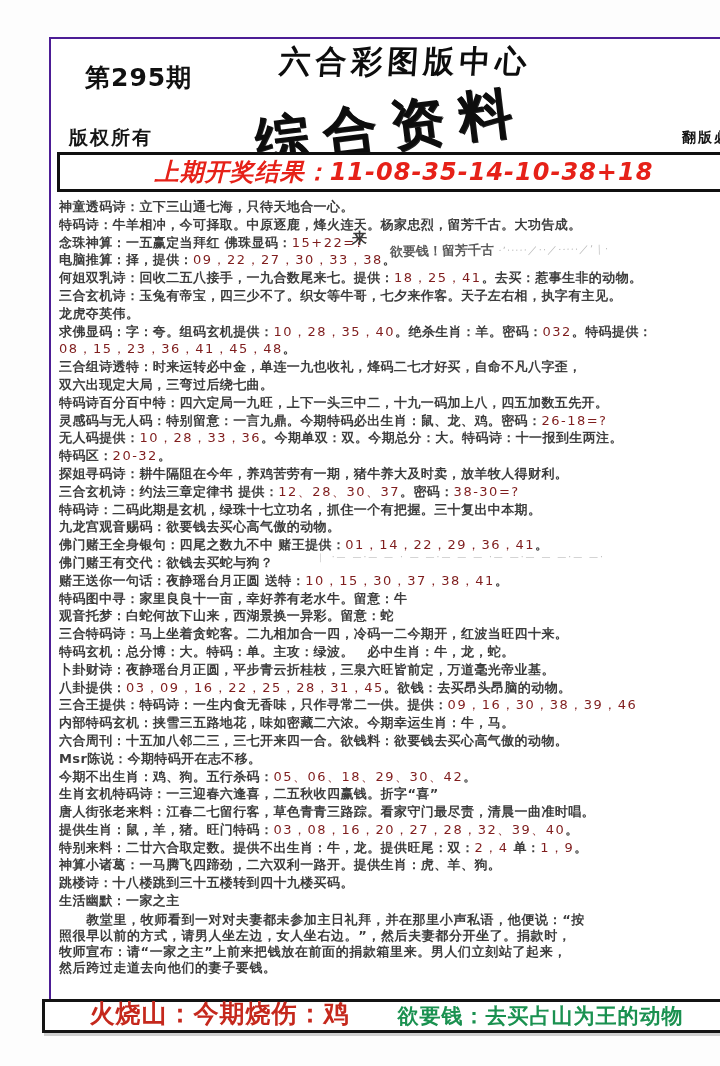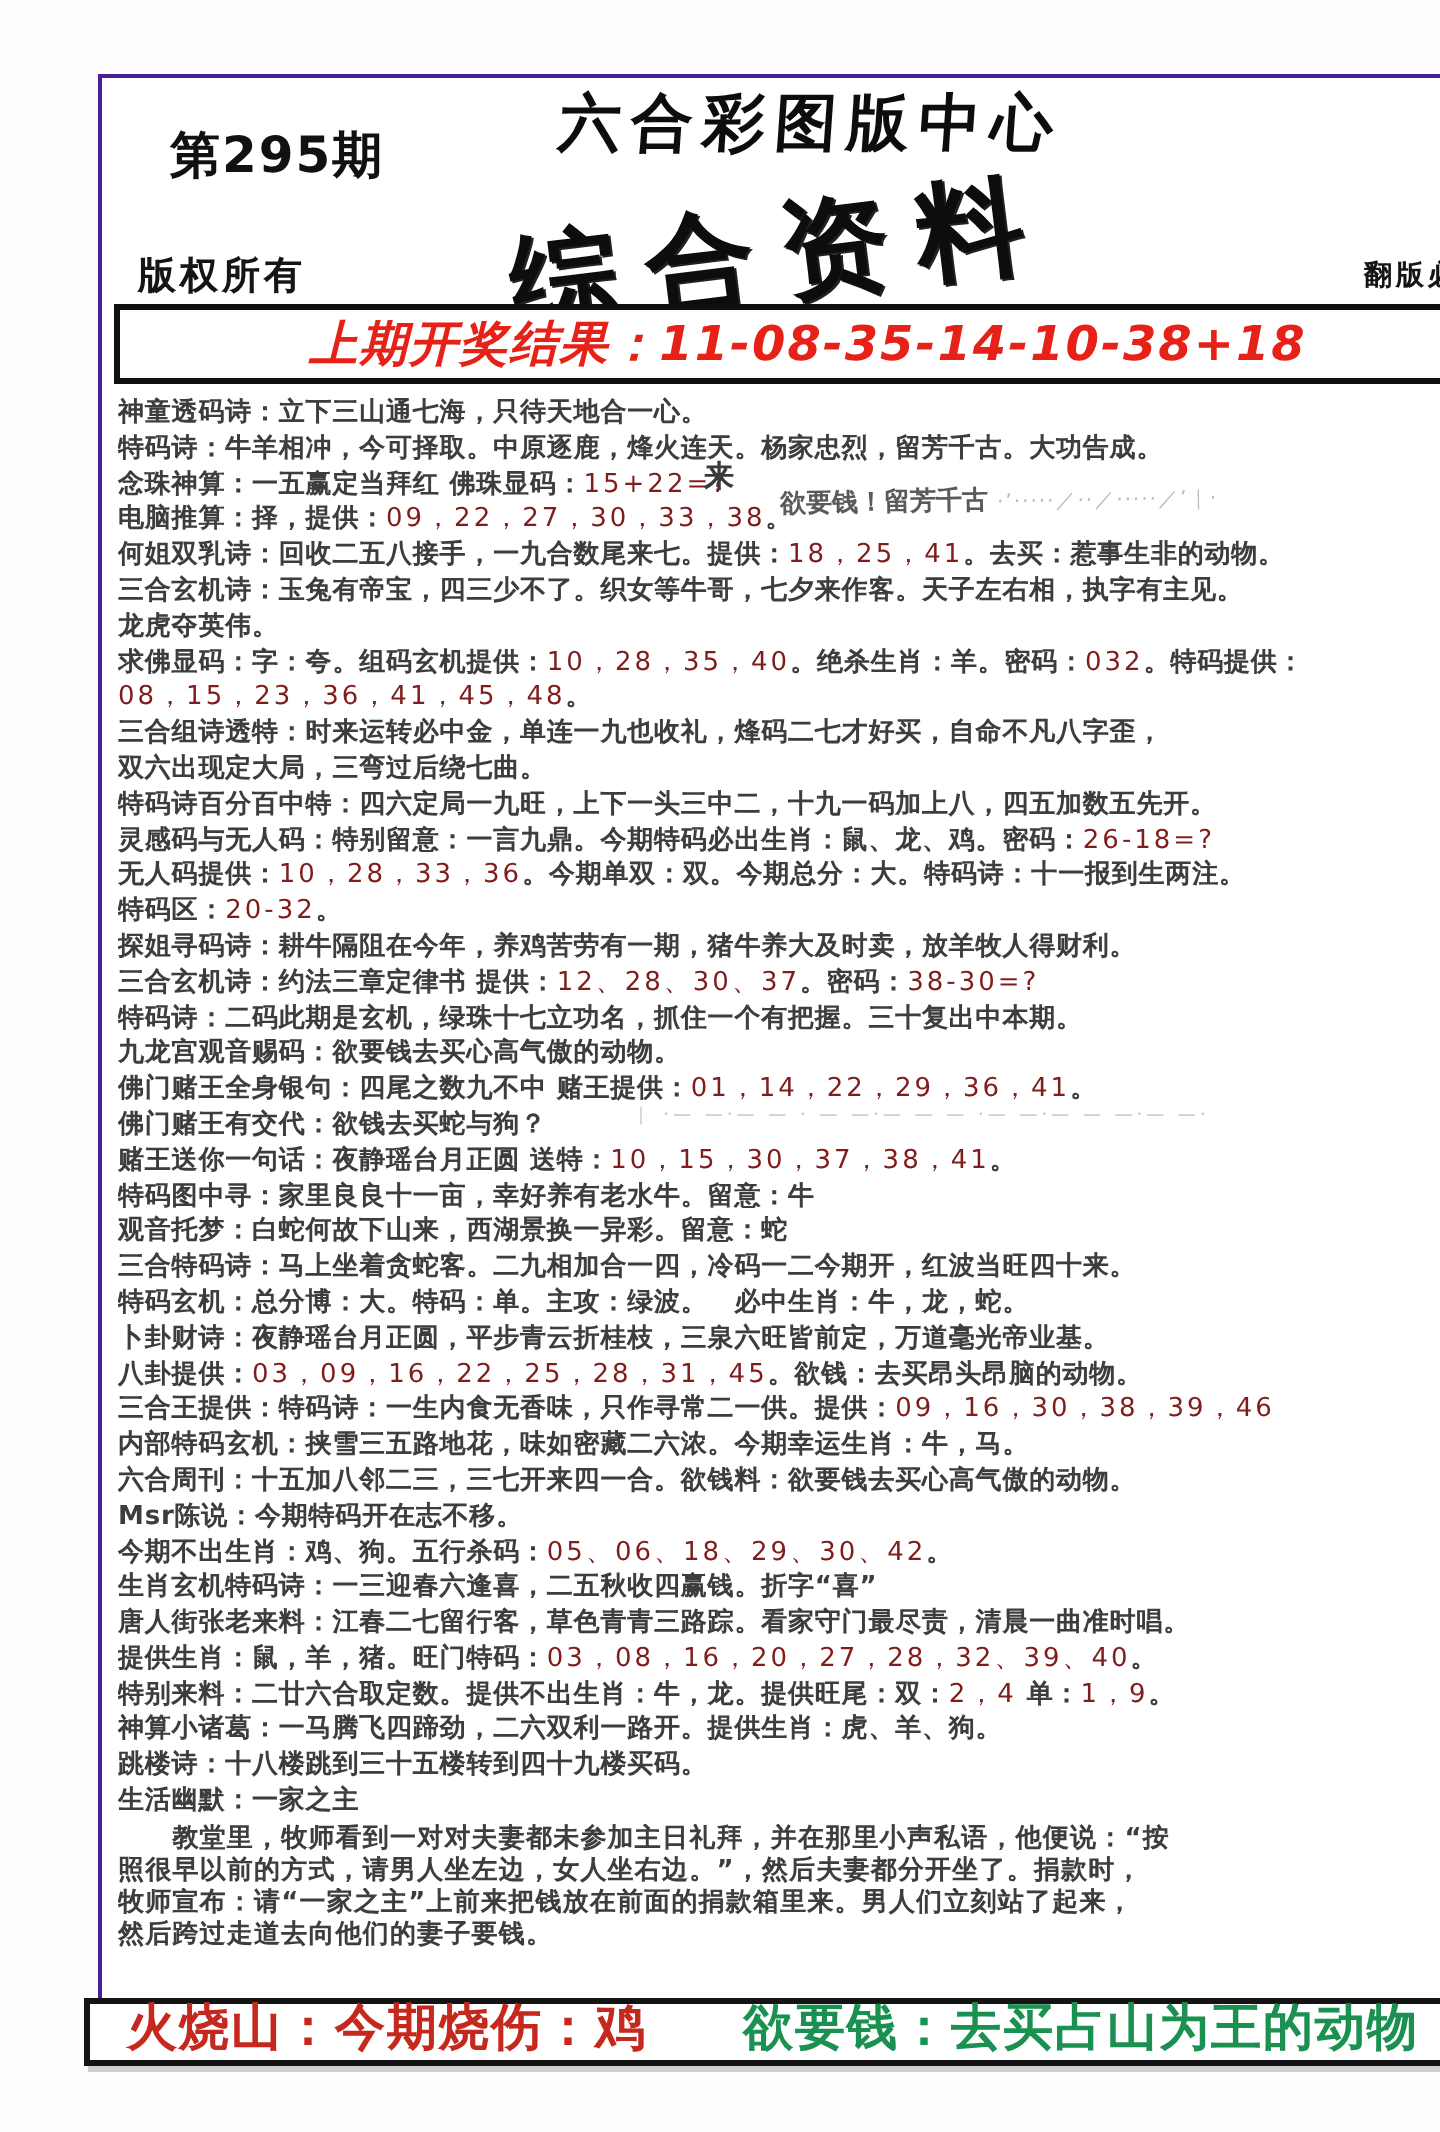--- a/index.html
+++ b/index.html
@@ -44,21 +44,21 @@
     color:#5a5a5a; white-space:nowrap; transform:rotate(-1deg); }
   .bleed-faint { color:#b9b9b9; font-size:10px; font-weight:normal; letter-spacing:1px; }
   .mid-dashes { position:absolute; left:316px; top:551px; font-size:9px; color:#bdbdbd;
     letter-spacing:2px; white-space:nowrap; }
 
   
   .footer-box { position:absolute; left:42px; top:999px; width:689px; height:34px;
     border:3px solid #141414; background:#fff; display:flex; align-items:flex-end;
     justify-content:center; gap:12px; box-shadow:2px 3px 0 rgba(120,120,120,.35); }
   .footer-red   { font-size:25px; font-weight:900; letter-spacing:1px; }
-  .footer-green { font-size:25px; font-weight:900; letter-spacing:1px;margin-left:36px; }
+  .footer-green { font-size:21px; font-weight:900; letter-spacing:1px;margin-left:36px; }
 </style>
 </head>
 <body>
 
 <div class="page">
 
   <div class="frame">
 
     <div class="issue">第295期</div>
     <div class="site-title">六合彩图版中心</div>

